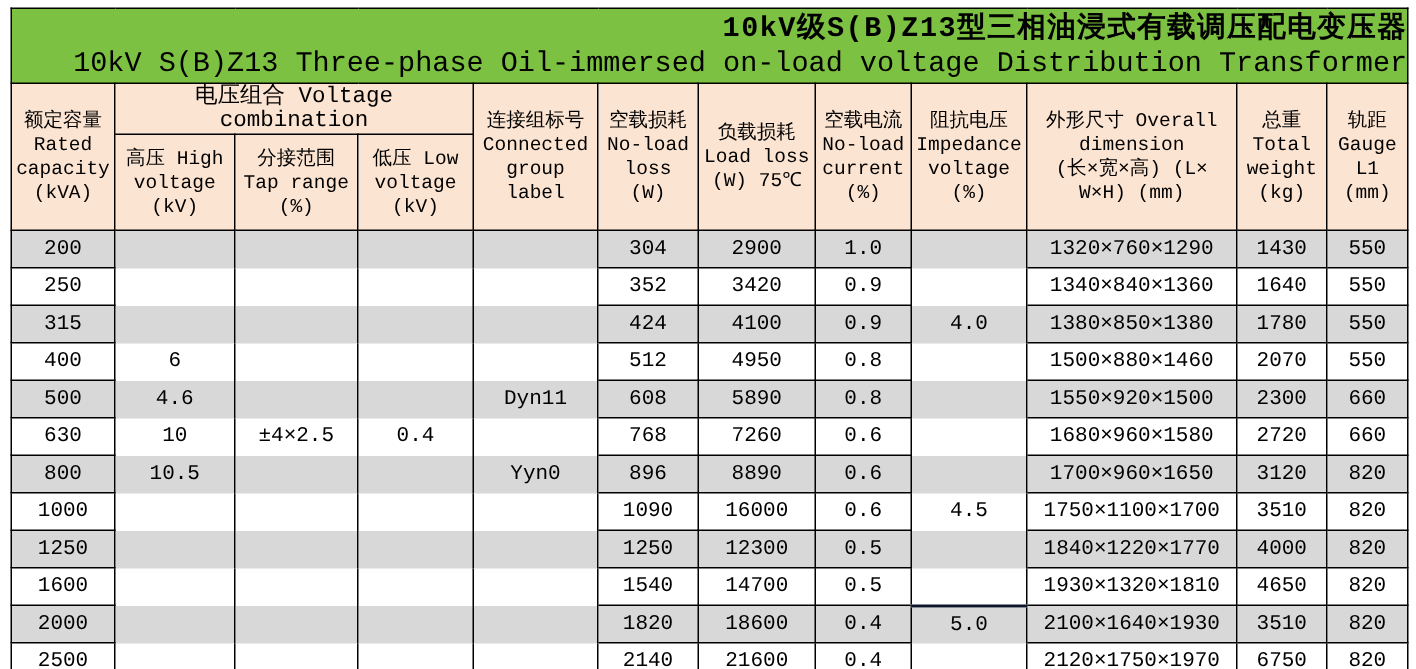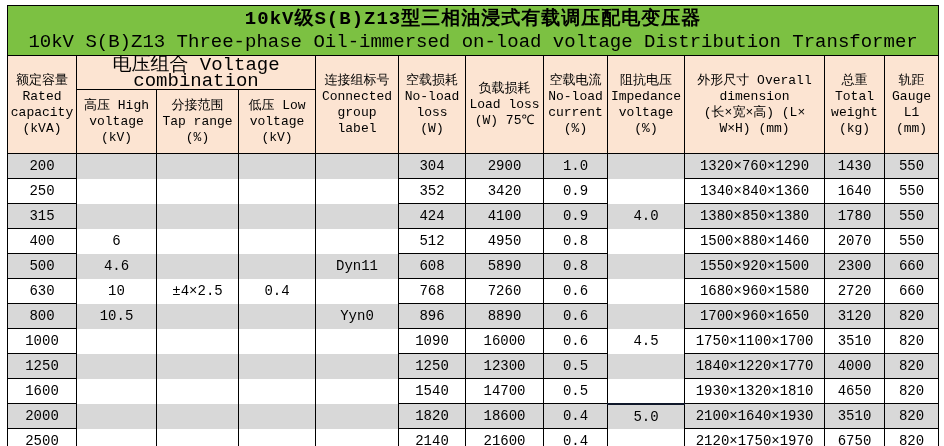--- a/index.html
+++ b/index.html
@@ -15,20 +15,21 @@
     border:1px solid #000;
   }
   td, th { border:1px solid #000; text-align:center; vertical-align:middle; overflow:hidden; }
 
   
   tr.title-row th {
     background:#7cc142;
     height:48px;
     font-weight:bold;
     padding:1px 0;
+    text-align:right;
   }
   .title-cn { font-size:19px; line-height:24px; letter-spacing:1px; }
   .title-en { font-size:19px; line-height:23px; font-weight:normal; }
 
   
   thead tr.h1 th, thead tr.h2 th {
     background:#fce4d2;
     font-weight:normal;
     font-size:13px;
     line-height:16px;
@@ -76,21 +77,21 @@
         <th colspan="12">
           <div class="title-cn">10kV级S(B)Z13型三相油浸式有载调压配电变压器</div>
           <div class="title-en">10kV S(B)Z13 Three-phase Oil-immersed on-load voltage Distribution Transformer</div>
         </th>
       </tr>
       <tr class="h1">
         <th rowspan="2">额定容量
 Rated
 capacity
 (kVA)</th>
-        <th colspan="3" style="font-size:19px;margin-top:21px;">电压组合 Voltage combination</th>
+        <th colspan="3" style="font-size:15px;margin-top:21px;">电压组合 Voltage combination</th>
         <th rowspan="2">连接组标号
 Connected
 group
 label</th>
         <th rowspan="2">空载损耗
 No-load
 loss
 (W)</th>
         <th rowspan="2">负载损耗
 Load loss

